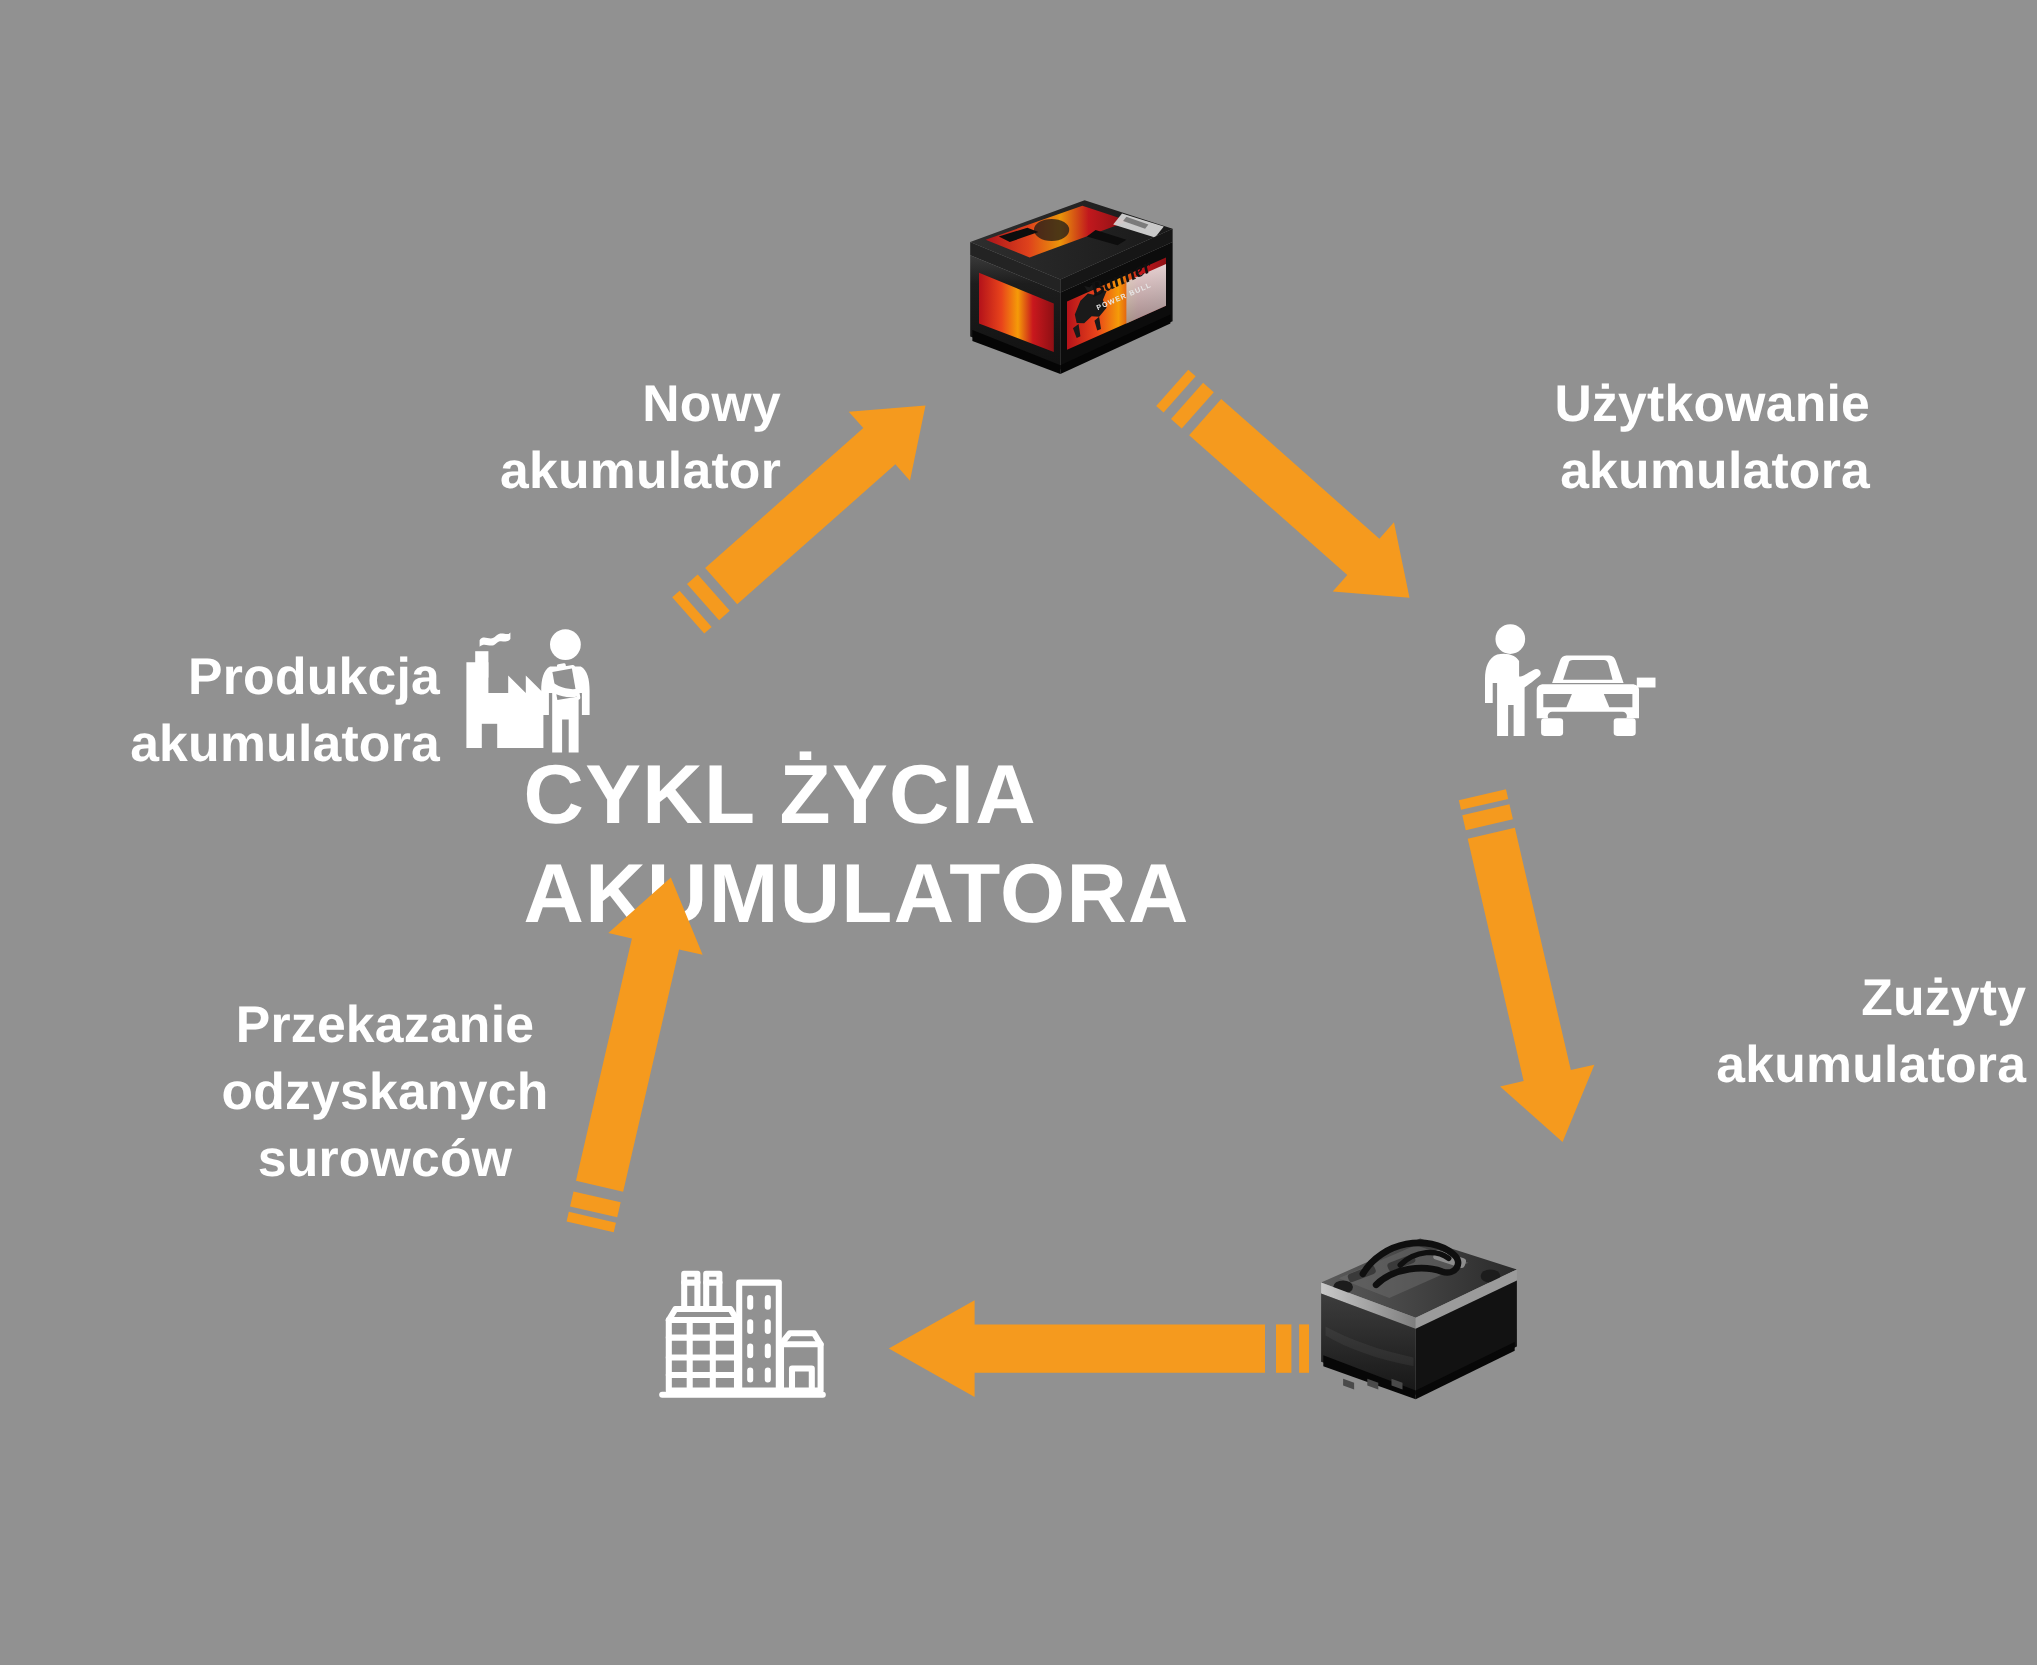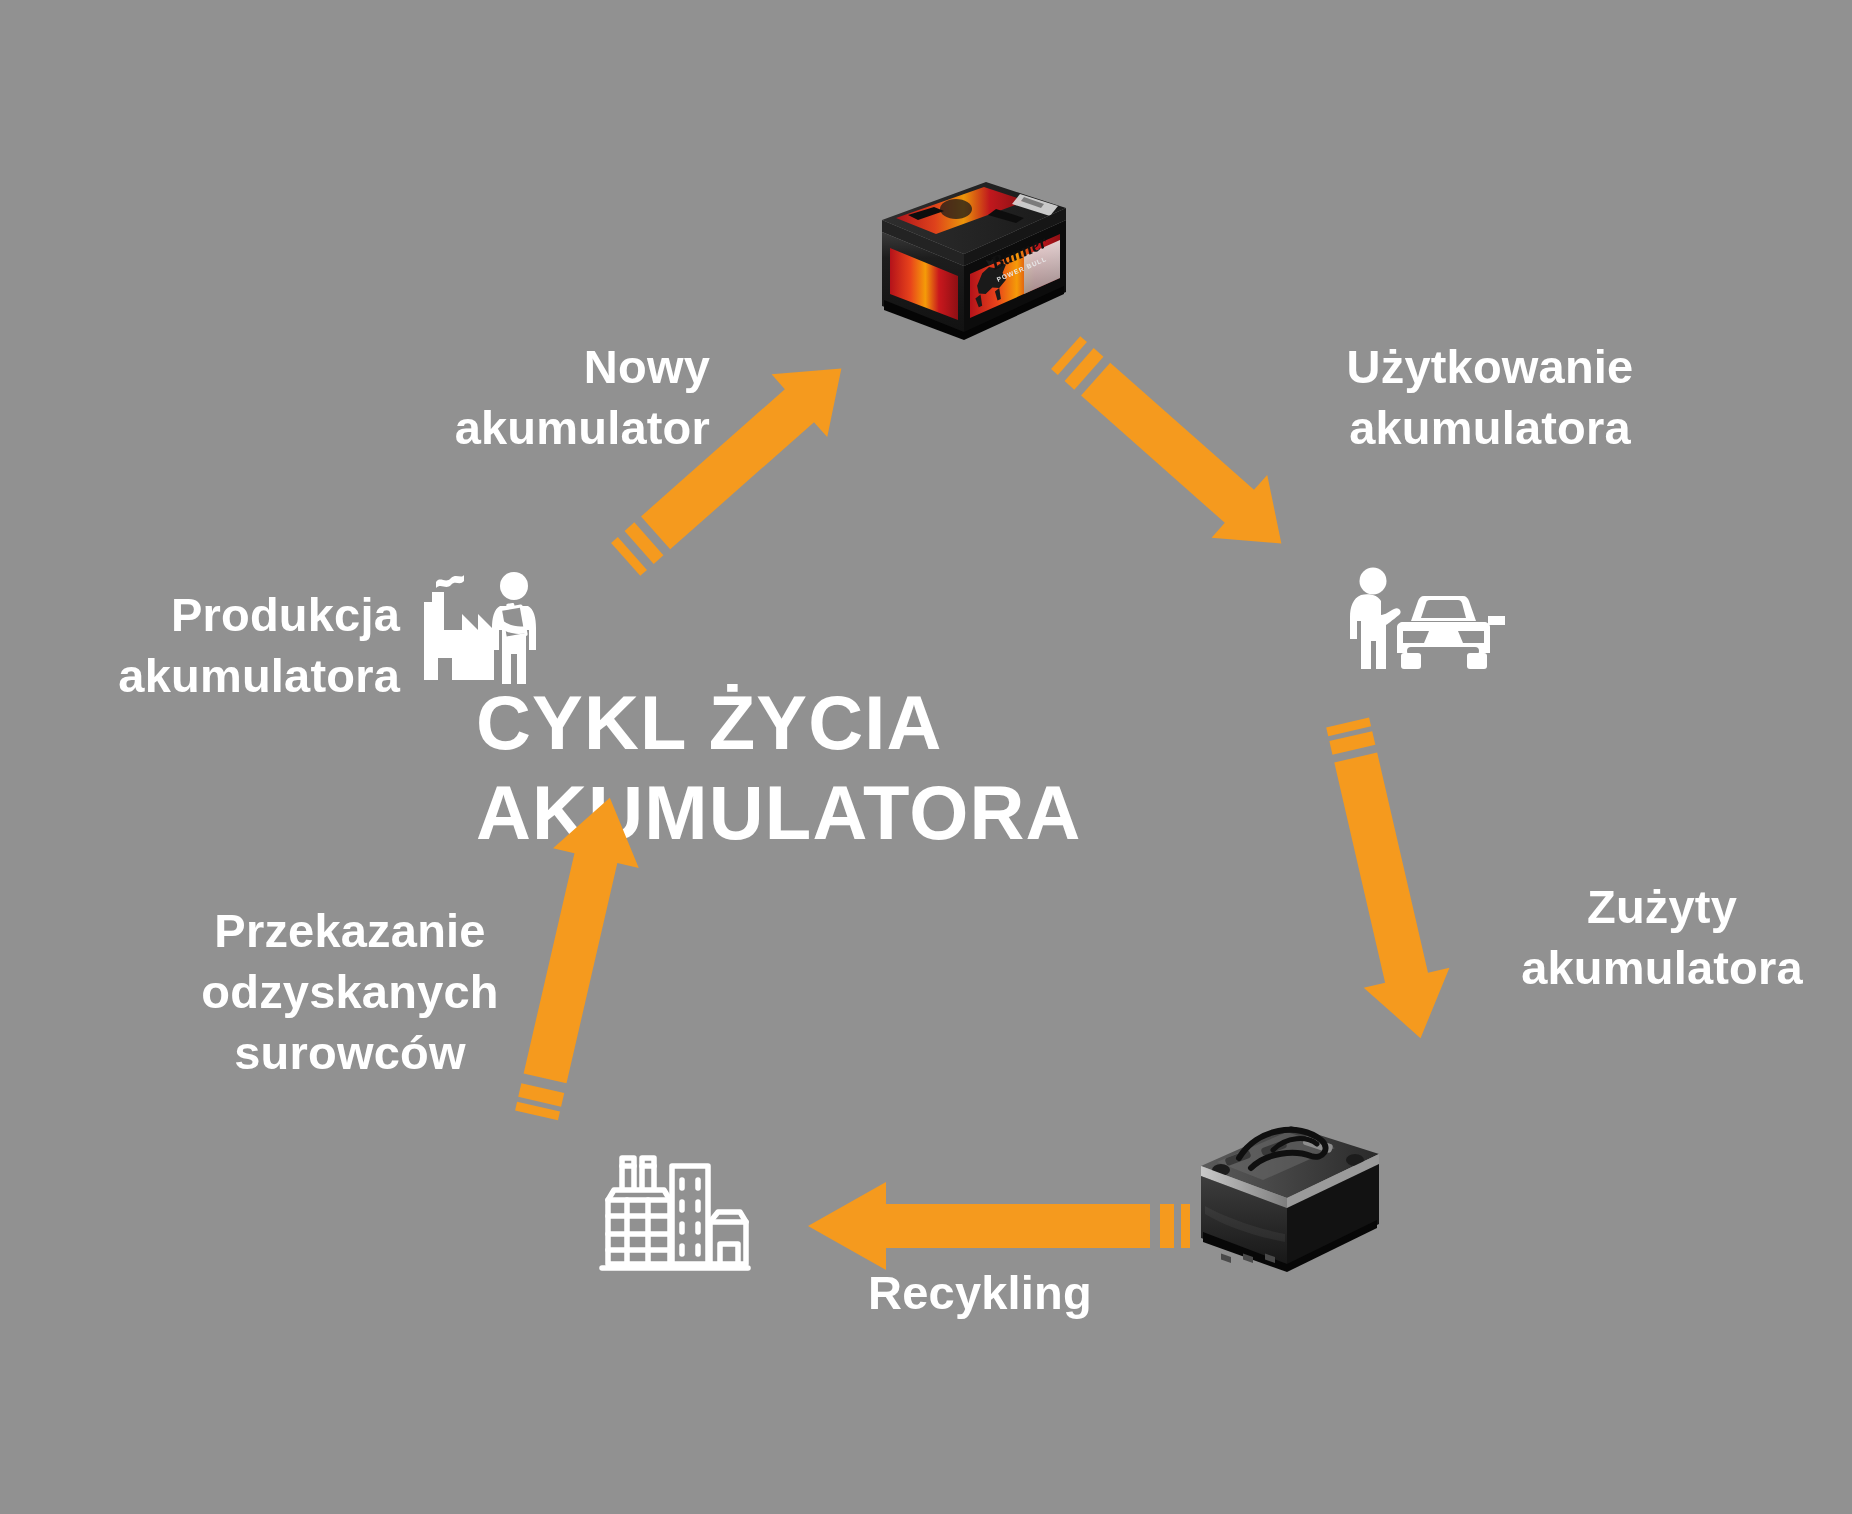--- a/index.html
+++ b/index.html
@@ -20,21 +20,21 @@
     position:absolute;
     color:#ffffff;
     font-weight:700;
     font-size:47px;
     line-height:1.30;
     letter-spacing:.2px;
     white-space:pre-line;
   }
   .lbl.c{text-align:center;}
   .lbl.r{text-align:right;}
-  .lbl.l{text-align:center;}
+  .lbl.l{text-align:right;}
 
   #title{
     position:absolute;
     left:50%;
     top:678px;
     transform:translateX(-50%);
     width:900px;
     text-align:left;
     color:#ffffff;
     font-size:76px;
@@ -296,21 +296,20 @@
 
   <div class="lbl r" style="left:330px;top:336px;width:380px;">Nowy
 akumulator</div>
 
   <div class="lbl l" style="left:1280px;top:336px;width:420px;">Użytkowanie
 akumulatora</div>
 
   <div class="lbl l" style="left:1482px;top:876px;width:360px;">Zużyty
 akumulatora</div>
 
-  <div class="lbl c" style="left:760px;top:1262px;width:440px;">Recykling</div>
 
   <div class="lbl c" style="left:180px;top:900px;width:340px;">Przekazanie
 odzyskanych
 surowców</div>
 
   <div class="lbl r" style="left:20px;top:584px;width:380px;">Produkcja
 akumulatora</div>
 
 </div>
 

